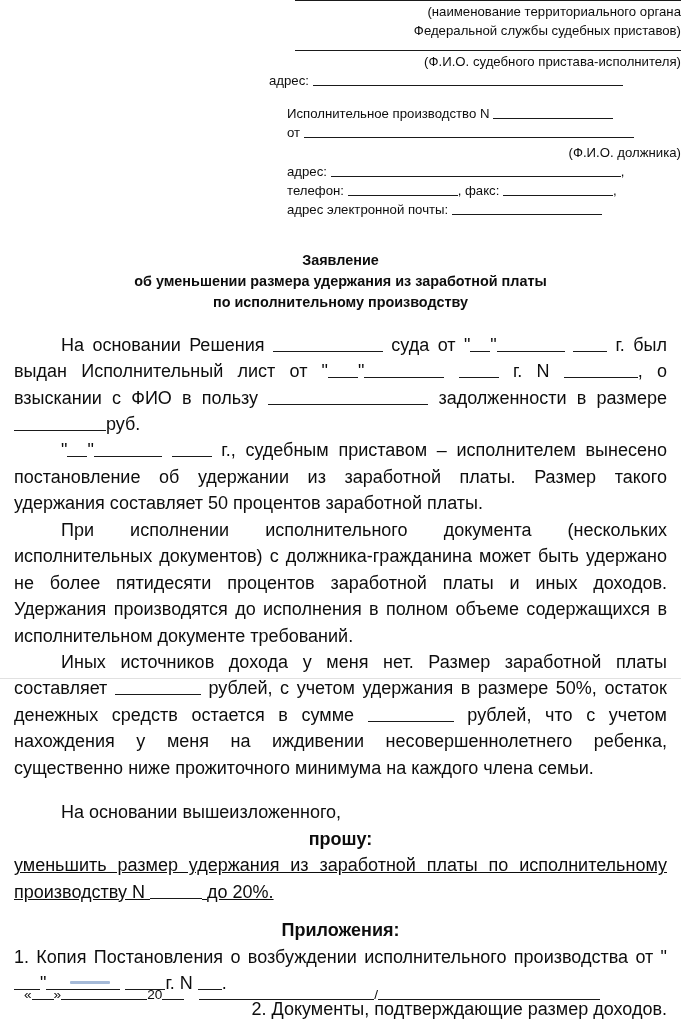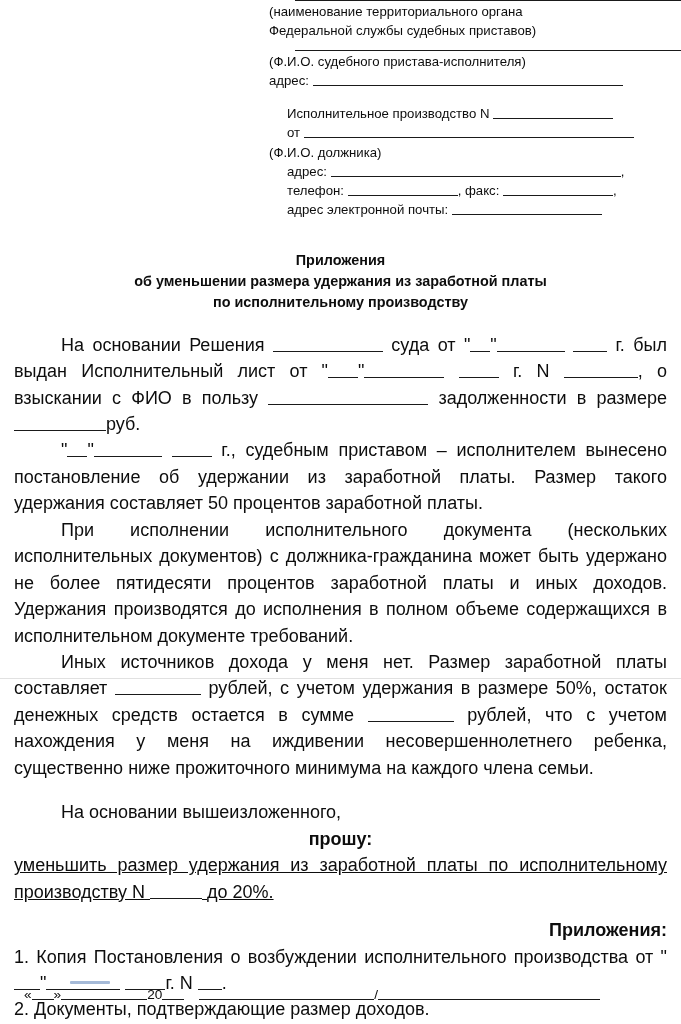--- a/index.html
+++ b/index.html
@@ -61,21 +61,21 @@
     font-size: 13.2px;
     line-height: 1.46;
   }
   .rule-full {
     border-bottom: 1.6px solid #1a1a1a;
     height: 0;
     margin: 0 0 1px 26px;
   }
   .rule-full.r2 { margin-left: 26px; }
   .cap {
-    text-align: left;
+    text-align: right;
     white-space: nowrap;
   }
   .hdr-line {
     white-space: nowrap;
     padding-left: 18px;
   }
   .hdr-line.nopad { padding-left: 0; }
   .gap-sm { height: 9px; }
   .gap-md { height: 14px; }
 
@@ -106,28 +106,28 @@
   .center-bold {
     text-align: center;
     font-weight: bold;
     text-indent: 0;
   }
   .spacer-18 { height: 18px; }
 
   .attachments-title {
     font-weight: bold;
     text-indent: 0;
-    text-align: right;
+    text-align: center;
     margin-top: 12px;
   }
   .att-item {
     text-indent: 0;
     text-align: justify;
   }
-  .att-item.left { text-align: left; }
+  .att-item.left { text-align: right; }
 
   
   .scan-line {
     position: absolute;
     left: 0;
     width: 681px;
     height: 1px;
     background: #c9c9c9;
     opacity: .55;
   }
@@ -210,21 +210,21 @@
       <span class="fill w110"></span><span>,</span>
     </div>
 
     <div class="hdr-line">
       <span>адрес электронной почты:</span>
       <span class="fill w150"></span>
     </div>
   </div>
 
   <div class="title-block">
-    <div>Приложения</div>
+    <div>Заявление</div>
     <div>об уменьшении размера удержания из заработной платы</div>
     <div>по исполнительному производству</div>
   </div>
 
   <div class="body-text">
 
     <p class="para">
       <span>На основании Решения</span>
       <span class="fill w110"></span>
       <span>суда от "</span><span class="fill w20"></span><span>"</span><span class="fill w68"></span>

